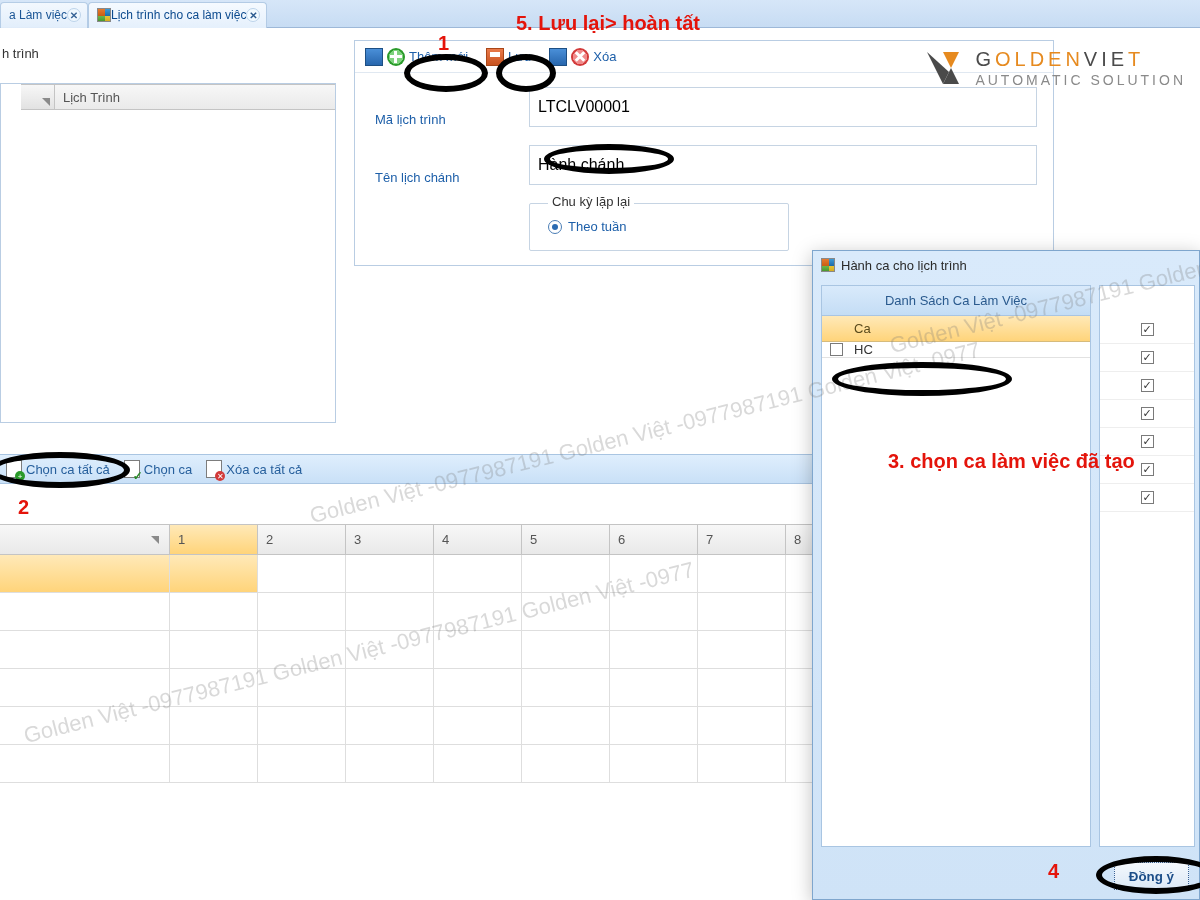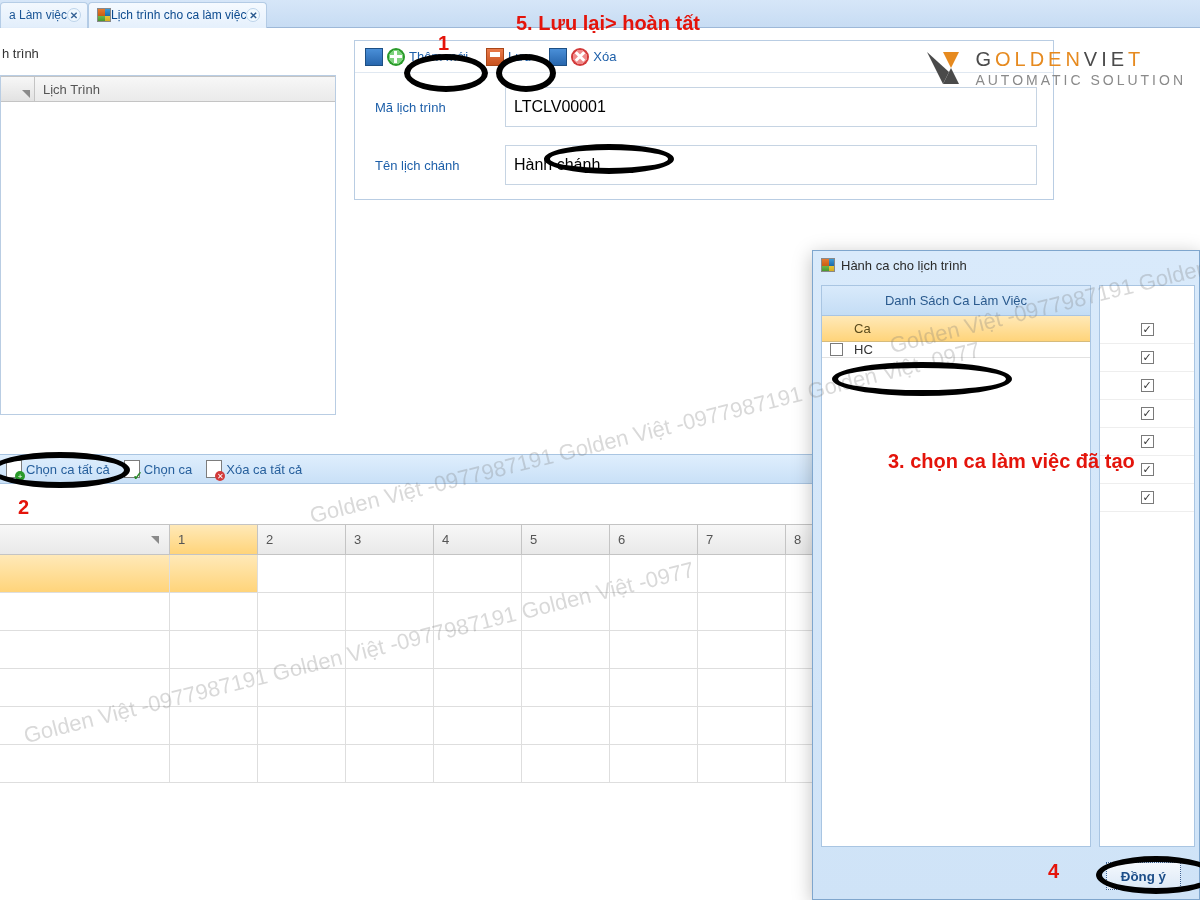--- a/index.html
+++ b/index.html
@@ -59,21 +59,22 @@
       gap: 18px;
       padding: 12px 12px 0 0;
       position: relative;
     }
 
     
     .left-panel {
       width: 336px;
       border: 1px solid #b9cde3;
       background: #fff;
-      margin-top: 8px;
+      margin-top: 16px;
+      padding-left: 20px;
     }
     .panel-title {
       background: #fff;
       border-bottom: none;
       padding: 6px 6px 6px 2px;
       font-size: 13px;
       color: #333;
     }
     .grid-head {
       height: 26px;
@@ -140,21 +141,21 @@
     }
     .ico-del::before,.ico-del::after{content:"";position:absolute;left:3px;right:3px;top:7px;height:3px;background:#fff;}
     .ico-del::before{transform:rotate(45deg);}
     .ico-del::after{transform:rotate(-45deg);}
     .ico-list {
       background: linear-gradient(#4a8fd8,#2766ad);
       border:1px solid #1d4f84;
     }
 
     .form-body { padding: 14px 16px 8px 20px; display:flex; flex-direction:column; gap:18px;}
-    .form-row { display:flex; align-items:center; }
+    .form-row { display:flex; align-items:flex-end; gap: 24px; }
     .form-row label { width: 130px; color:#1d5fa9; }
     .form-row input[type=text]{
       flex:1; height:40px; border:1px solid #c6d4e3; padding:0 8px; font-size:16px;
     }
     .group {
       margin-left: 154px;
       border:1px solid #c6d4e3;
       border-radius:2px;
       padding: 14px 18px 16px;
       width: 260px;
@@ -249,21 +250,21 @@
     .dlg-row .chkcell{width:28px;display:flex;justify-content:center;}
     .dlg-row .lbl{padding-left:4px;}
     .chkbox{width:13px;height:13px;border:1px solid #7a7a7a;background:#fff;display:inline-block;}
     .dlg-side{
       flex:1; border:1px solid #a9c5e2; background:#fff;
       display:flex;flex-direction:column; padding-top:30px;
     }
     .dlg-side .srow{height:28px;display:flex;align-items:center;justify-content:center;border-bottom:1px solid #eee;}
     .chkbox.checked::after{content:"✓";display:block;font-size:11px;line-height:11px;color:#333;text-align:center;}
     .dialog-footer{
-      height:46px;display:flex;align-items:center;justify-content:flex-end;padding:0 18px;
+      height:46px;display:flex;align-items:center;justify-content:flex-end;padding:0 10px;
     }
     .ok-btn{
       height:28px; padding:0 14px; border:1px dotted #3a6296;
       background:linear-gradient(#f4f8fd,#dce9f6);
       color:#1b4d88; font-weight:600;
     }
 
     
     .anno{position:absolute;color:#e4140b;font-weight:700;font-family:Arial,sans-serif;font-size:20px;pointer-events:none;}
     .oval{position:absolute;border:6px solid #000;border-radius:50%;pointer-events:none;}
@@ -317,20 +318,27 @@
       </div>
     </div>
     <div class="form-body">
       <div class="form-row">
         <label>Mã lịch trình</label>
         <input type="text" value="LTCLV00001" style="">
       </div>
       <div class="form-row">
         <label>Tên lịch chánh</label>
         <input type="text" value="Hành chánh" style="">
+      </div>
+      <div class="group">
+        <span class="group-legend">Chu kỳ lặp lại</span>
+        <div class="group-body">
+          <span class="radio checked"></span>
+          <span>Theo tuần</span>
+        </div>
       </div>
     </div>
   </div>
 </div>
 
 <div class="logo">
   <div class="logo-mark">
     <svg viewBox="0 0 44 44">
       <path d="M6 6 L22 38 L28 26 Z" fill="#4a4a4a"></path>
       <path d="M22 6 L38 6 L30 22 Z" fill="#e68a1f"></path>

